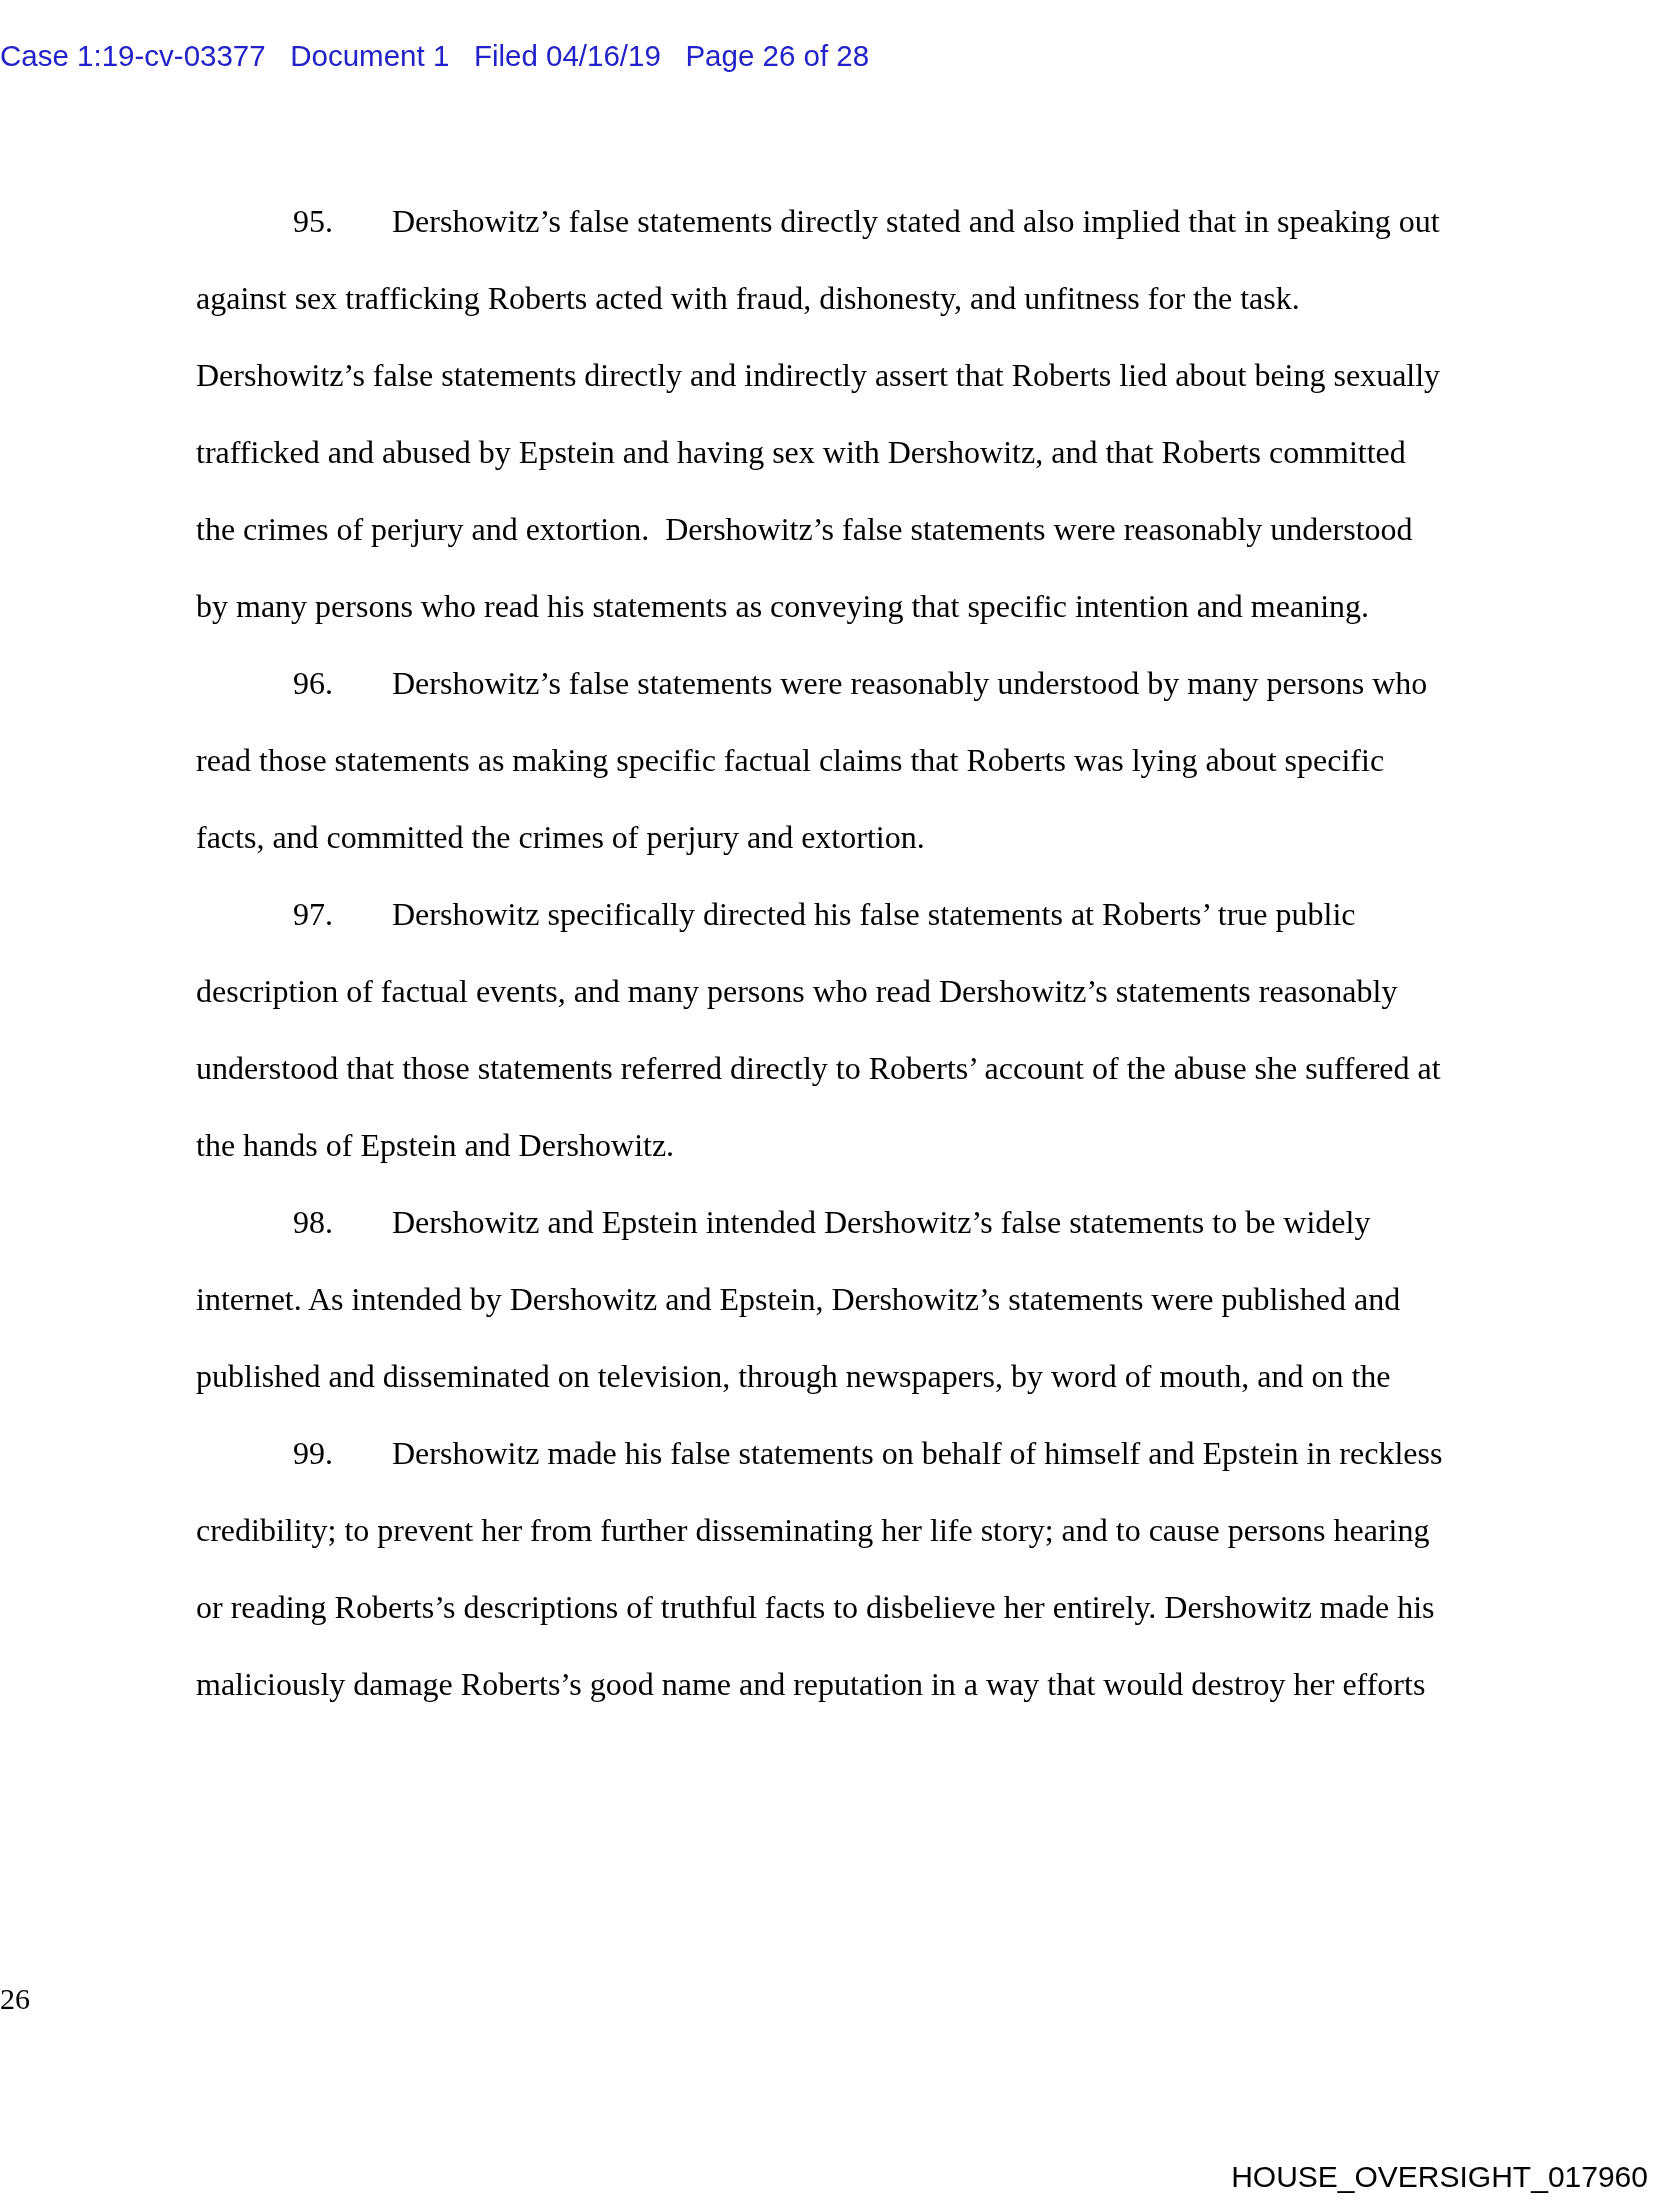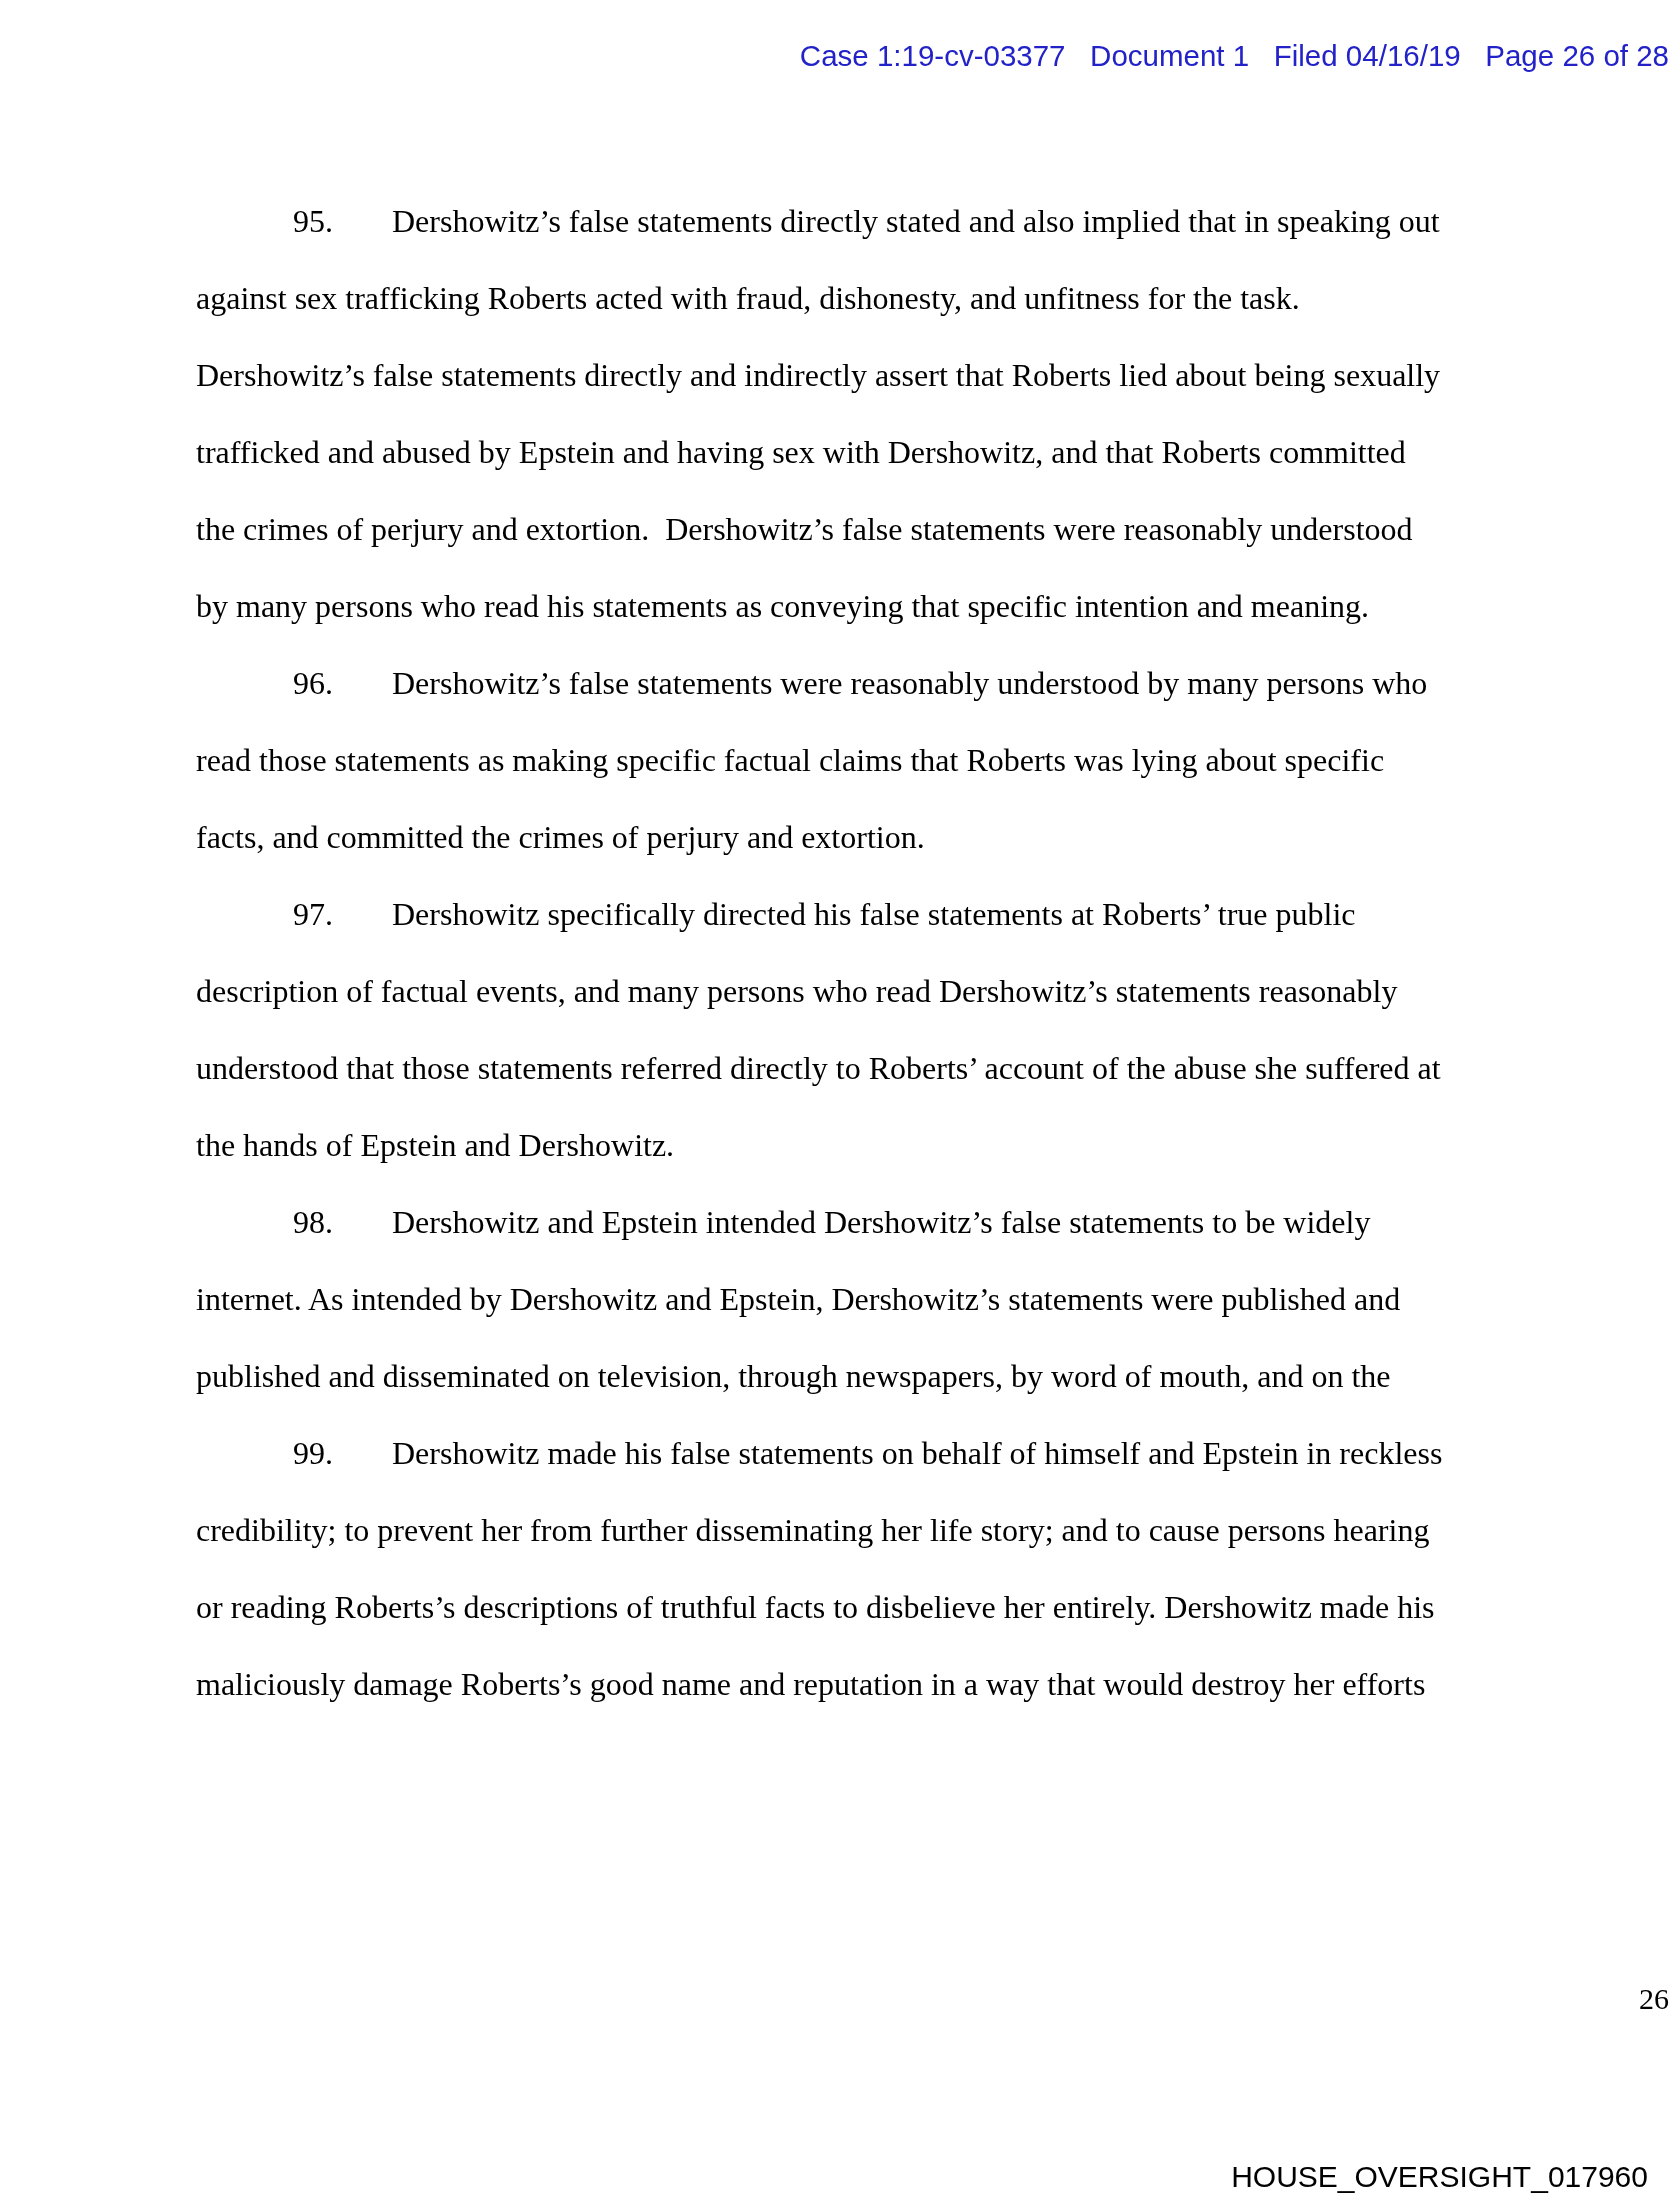--- a/index.html
+++ b/index.html
@@ -10,21 +10,21 @@
     position: relative;
     font-family: "Liberation Serif", serif;
     color: #000000;
     overflow: hidden;
   }
   .header-stamp {
     position: absolute;
     top: 39px;
     left: 0;
     width: 1669px;
-    text-align: right;
+    text-align: left;
     font-family: "Liberation Sans", sans-serif;
     font-size: 29.5px;
     white-space: pre;
   }
   .body-text {
     position: absolute;
     top: 183px;
     left: 196px;
     width: 1303px;
     font-size: 32px;
@@ -35,21 +35,21 @@
     white-space: pre;
     height: 77px;
   }
   .first { padding-left: 97px; }
   .pnum { display: inline-block; width: 99px; }
   .page-number {
     position: absolute;
     top: 1982px;
     left: 0;
     width: 1669px;
-    text-align: right;
+    text-align: left;
     font-family: "Liberation Serif", serif;
     font-size: 30px;
   }
   .bates-number {
     position: absolute;
     top: 2160px;
     right: 21px;
     font-family: "Liberation Sans", sans-serif;
     font-size: 30px;
     color: #000000;

